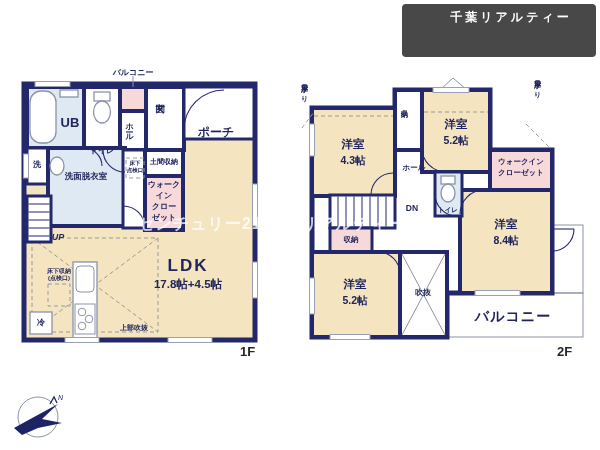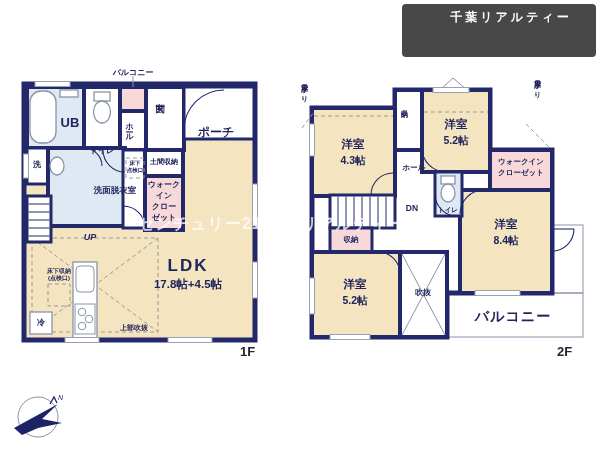--- a/index.html
+++ b/index.html
@@ -111,24 +111,24 @@
       <line x1="113" y1="21" x2="113" y2="10" class="thin"></line>
     </svg>
 
     <div class="lbl" style="left:113px;top:2px;font-size:8px;">バルコニー</div>
     <div class="lbl" style="left:50px;top:50px;font-size:13px;">UB</div>
     <div class="lbl" style="left:82px;top:80px;font-size:8px;">トイレ</div>
     <div class="lbl vtext" style="left:109px;top:51px;font-size:8px;">ホール</div>
     <div class="lbl vtext" style="left:140px;top:30px;font-size:9px;">玄関</div>
     <div class="lbl" style="left:196px;top:60px;font-size:12px;">ポーチ</div>
     <div class="lbl" style="left:17px;top:94px;font-size:8px;">洗</div>
-    <div class="lbl" style="left:66px;top:120px;font-size:8.5px;margin-left:29px;">洗面脱衣室</div>
+    <div class="lbl" style="left:66px;top:106px;font-size:8.5px;">洗面脱衣室</div>
     <div class="lbl small" style="left:115px;top:94px;font-size:5.5px;">床下</div>
     <div class="lbl small" style="left:115px;top:101px;font-size:5.5px;">点検口</div>
-    <div class="lbl" style="left:38px;top:166px;font-size:9px;font-style:italic;margin-left:32px;">UP</div>
+    <div class="lbl" style="left:38px;top:166px;font-size:9px;font-style:italic;">UP</div>
     <div class="lbl" style="left:144px;top:92px;font-size:7px;">土間収納</div>
     <div class="lbl" style="left:144px;top:114px;font-size:8px;">ウォーク</div>
     <div class="lbl" style="left:144px;top:125px;font-size:8px;">イン</div>
     <div class="lbl" style="left:144px;top:136px;font-size:8px;">クロー</div>
     <div class="lbl" style="left:144px;top:147px;font-size:8px;">ゼット</div>
     <div class="lbl" style="left:168px;top:190px;font-size:17px;letter-spacing:2px;">LDK</div>
     <div class="lbl" style="left:168px;top:212px;font-size:11.5px;">17.8帖+4.5帖</div>
     <div class="lbl small" style="left:39px;top:202px;font-size:6px;">床下収納</div>
     <div class="lbl small" style="left:39px;top:209px;font-size:6px;">(点検口)</div>
     <div class="lbl" style="left:21px;top:252px;font-size:8px;">冷</div>

